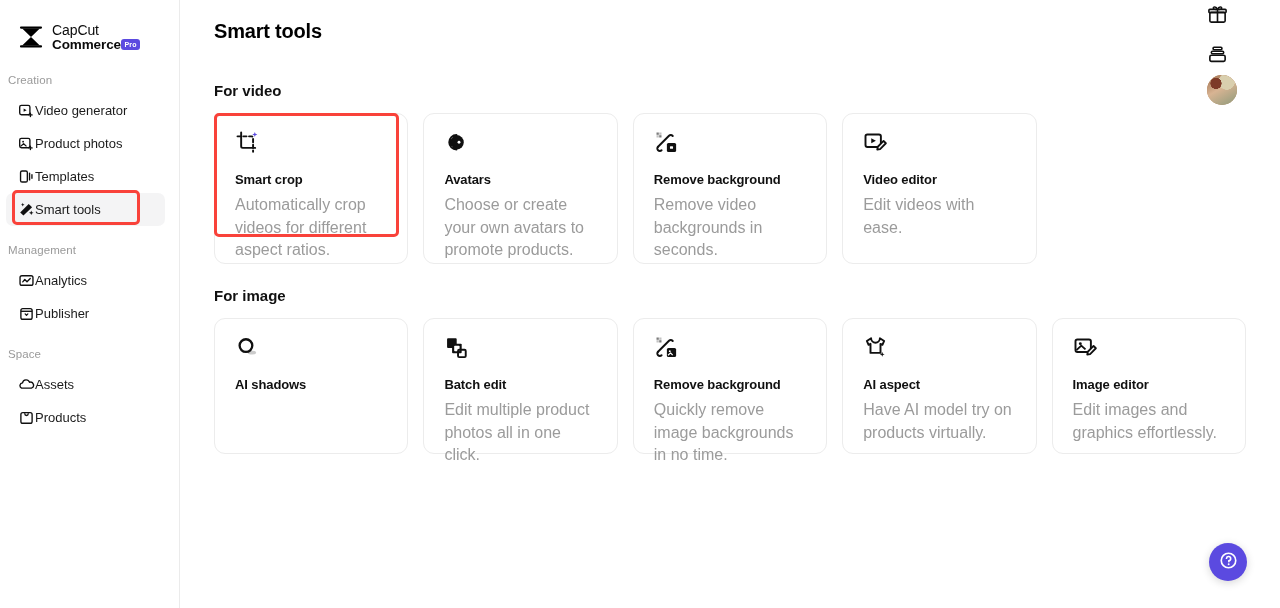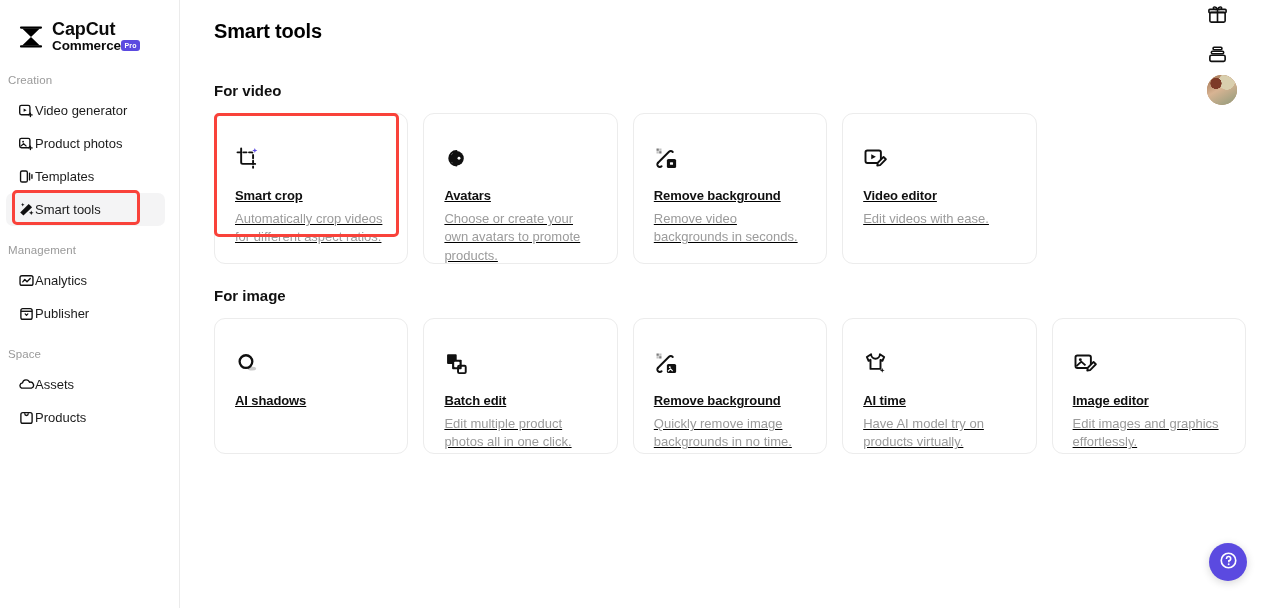--- a/index.html
+++ b/index.html
@@ -20,21 +20,21 @@
     position: relative;
   }
   .brand {
     display: flex; align-items: center; gap: 8px;
     padding: 18px 0 0 18px;
     height: 56px;
   }
   .brand-mark { width: 26px; height: 24px; flex: 0 0 26px; }
   .brand-text { line-height: 1.08; }
   .brand-line1 {
-    font-size: 18px; font-weight: 700; color: #0b0b0b; letter-spacing: -0.1px;
+    font-size: 14px; font-weight: 400; color: #0b0b0b; letter-spacing: -0.1px;
   }
   .brand-line2 {
     font-size: 13.5px; font-weight: 700; color: #0b0b0b; letter-spacing: -0.1px;
     display: flex; align-items: center; 
   }
   .pro-badge {
     display: inline-block;
     background: #5b4ae0;
     color: #ffffff;
     font-size: 7px;
@@ -135,34 +135,33 @@
   .grid {
     display: grid;
     grid-template-columns: repeat(5, 1fr);
     gap: 15px;
   }
   .card {
     background: #ffffff;
     border: 1px solid #ececec;
     border-radius: 11px;
     height: 151px;
-    padding: 32px 20px 0 20px;
+    padding: 16px 20px 0 20px;
     cursor: pointer;
     position: relative;
-    text-decoration: underline;
   }
   .card.tall { height: 136px; }
   .card-ico { height: 26px; margin-bottom: 16px; }
   .card-ico svg { width: 25px; height: 25px; display: block; }
   .card-title {
     font-size: 13px; font-weight: 700; color: #101010;
     margin-bottom: 7px; letter-spacing: -0.1px;
   }
   .card-desc {
-    font-size: 13px; color: #9b9b9b; line-height: 1.42;
+    font-size: 16px; color: #9b9b9b; line-height: 1.42;
   }
 
   .redbox-card {
     position: absolute;
     border: 3px solid #f9423a;
     border-radius: 5px;
     pointer-events: none;
     z-index: 6;
     left: 215px; top: 116px; width: 183px; height: 122px;
   }
@@ -433,21 +432,21 @@
           <div class="card-desc">Quickly remove image backgrounds in no time.</div>
         </div>
 
         <div class="card tall">
           <div class="card-ico">
             <svg viewBox="0 0 26 26" fill="none">
               <path d="M8.4 3.4 L4 6.2 l1.8 4 2-1 v9.4 h10.4 V9.2 l2 1 1.8-4 -4.4-2.8 a4 4 0 0 1 -9.2 0z" stroke="#101010" stroke-width="2" stroke-linejoin="round"></path>
               <path d="M20 17.6 l.7 1.8 1.8.7 -1.8.7 -.7 1.8 -.7-1.8 -1.8-.7 1.8-.7z" fill="#101010"></path>
             </svg>
           </div>
-          <div class="card-title">AI time</div>
+          <div class="card-title">AI aspect</div>
           <div class="card-desc">Have AI model try on products virtually.</div>
         </div>
 
         <div class="card tall">
           <div class="card-ico">
             <svg viewBox="0 0 26 26" fill="none">
               <rect x="2.6" y="4.6" width="16" height="13" rx="2" stroke="#101010" stroke-width="2"></rect>
               <circle cx="7.6" cy="9" r="1.5" fill="#101010"></circle>
               <path d="M3.6 15.8 L8.6 11 L13 15" stroke="#101010" stroke-width="1.9" stroke-linejoin="round"></path>
               <path d="M21.4 11.4 l2.4 2.4 -6 6 -3 .6 .6-3 z" stroke="#101010" stroke-width="1.9" stroke-linejoin="round" fill="#ffffff"></path>

